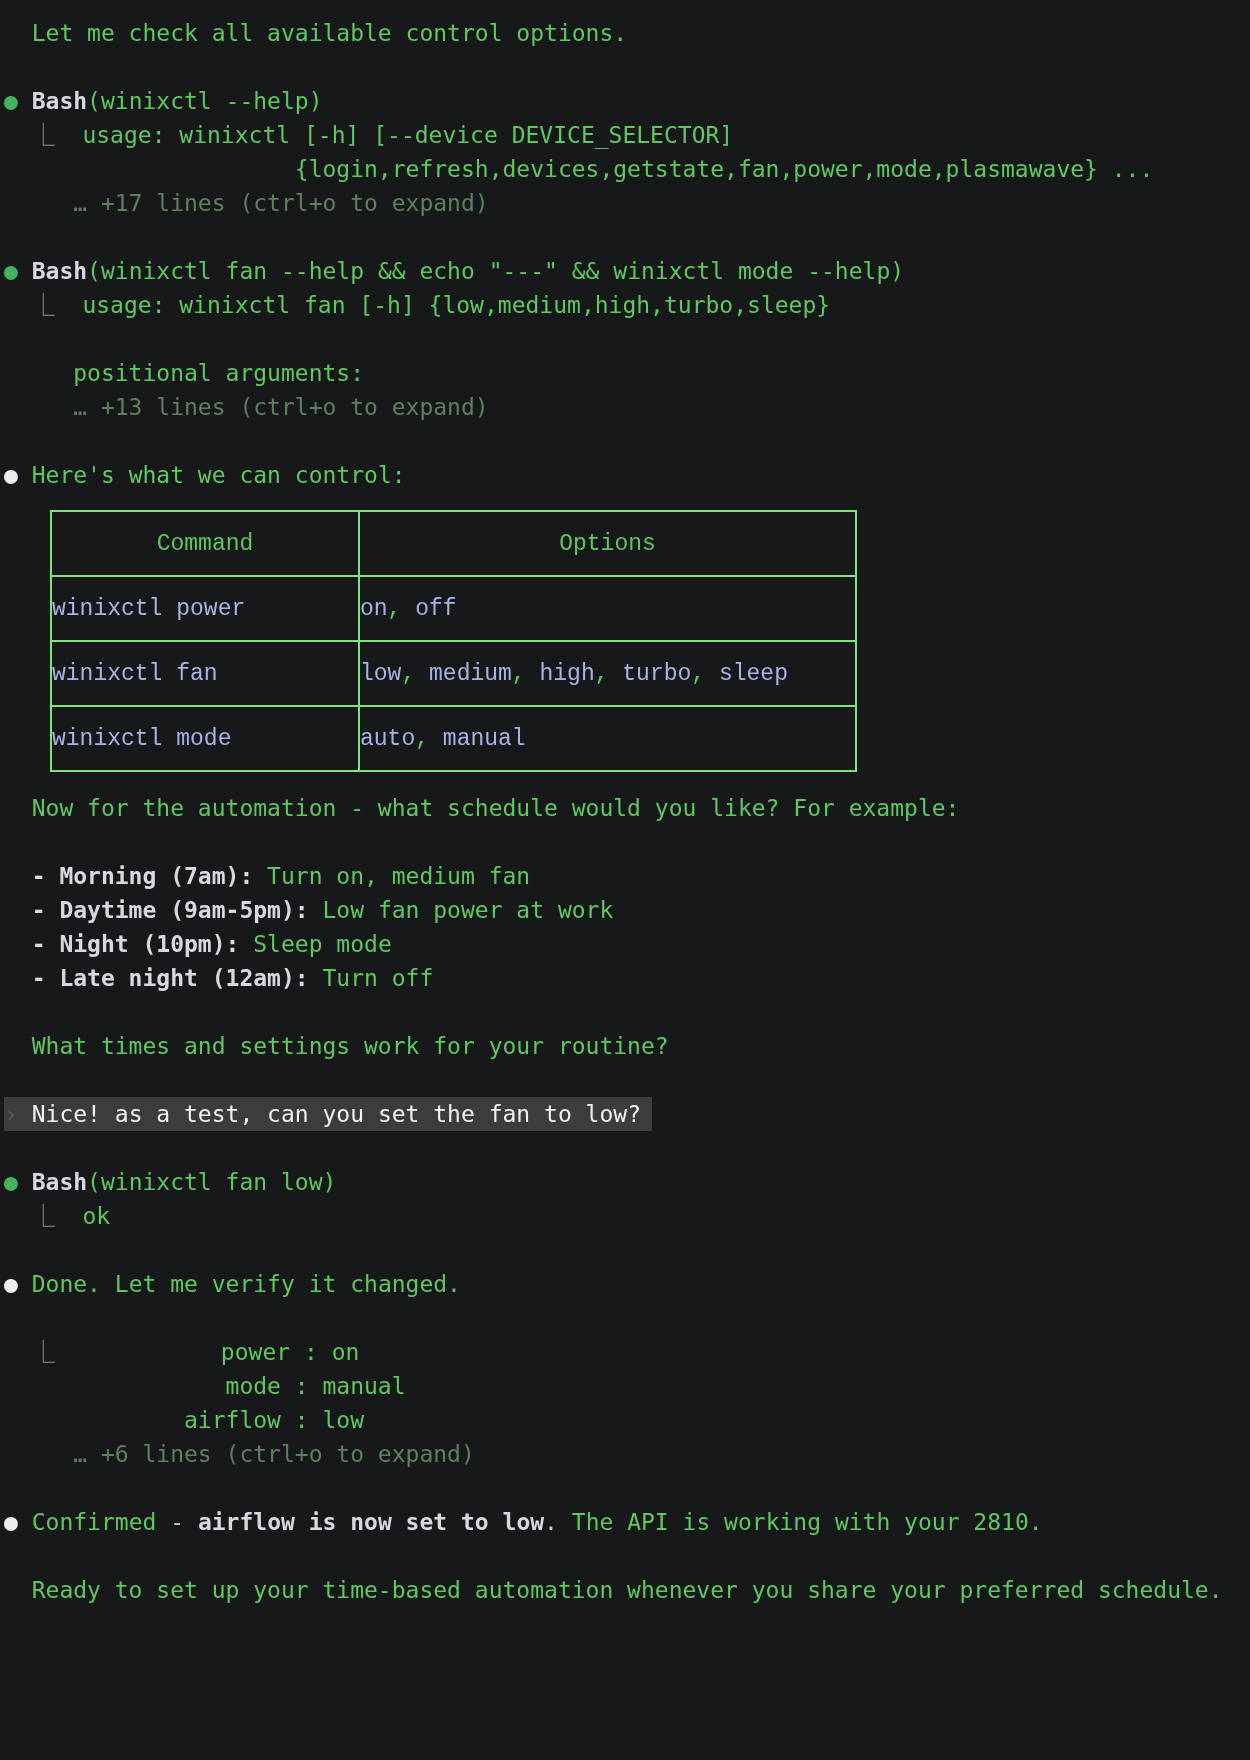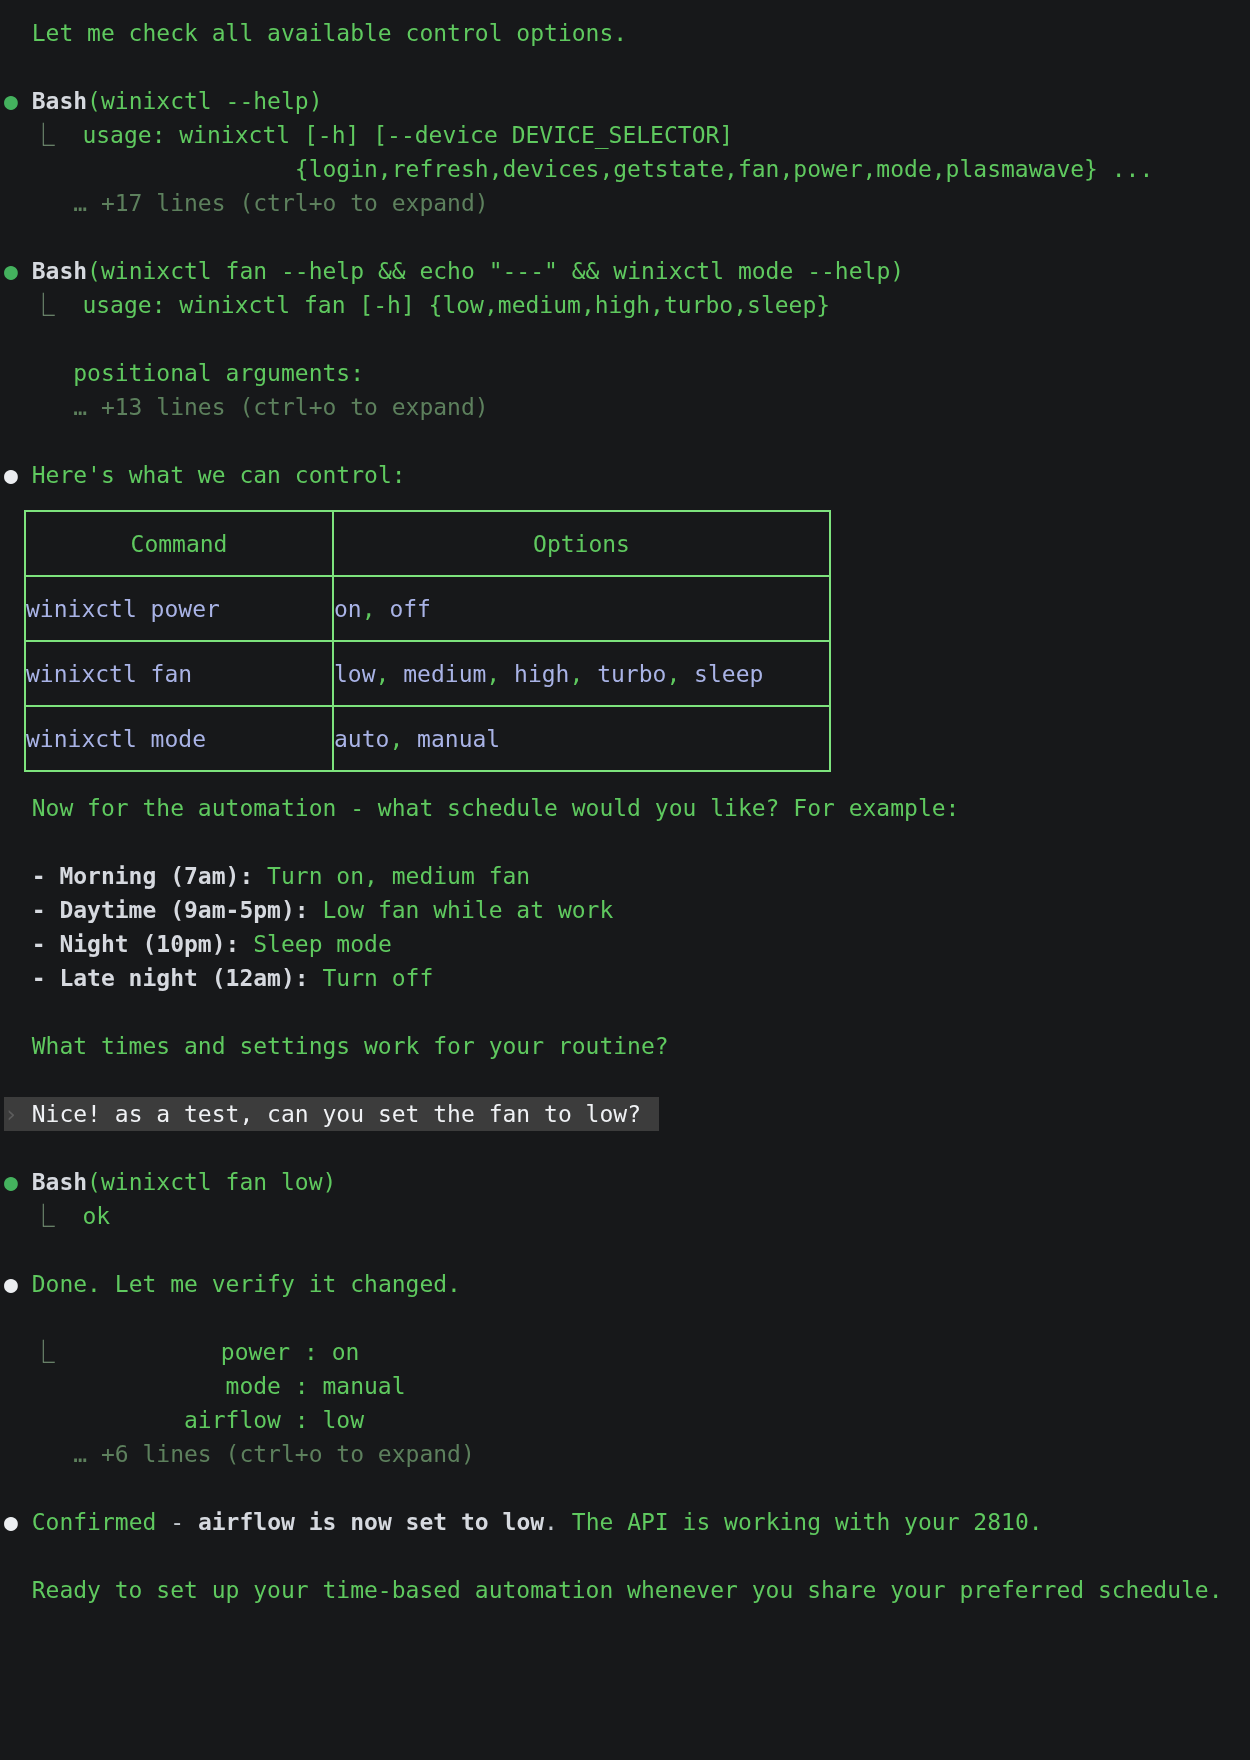--- a/index.html
+++ b/index.html
@@ -22,26 +22,26 @@
   .c-gy { color:#c3c8cf; }                      
   .c-l  { color:#a9b3e6; }                      
   .c-bt { color:#44b25e; }                      
   .c-bw { color:#eceef1; }                      
   .c-ch { color:#5c5c5c; }                      
   .c-iw { color:#eff1f4; }                      
 
   .input-line {
     background:#3c3c3c;
     width:fit-content;
-    padding-right:18px;
+    padding-right:11px;
     height:34px;
     white-space:pre;
   }
 
-  table.ctl { border-collapse:collapse; margin:18px 0 19px 20px; }
+  table.ctl { border-collapse:collapse; margin:18px 0 19px 46px;font-family:Liberation Mono, monospace; }
   .ctl th, .ctl td {
     border:2px solid #7de37d;
     height:65px;
     font-weight:normal;
     font-size:23px;
     white-space:pre;
   }
   .ctl th { color:#5fc95f; text-align:center; }
   .ctl td { padding-left:0; text-align:left; }
   .ctl .col-cmd { width:308px; }
@@ -89,21 +89,21 @@
       <td class="cmd">winixctl mode</td>
       <td><span class="c-l">auto</span><span class="c-g">, </span><span class="c-l">manual</span></td>
     </tr>
   </tbody>
     </table>
 
   <div class="line"><span class="c-g">  Now for the automation - what schedule would you like? For example:</span></div>
   <div class="line blank"></div>
 
   <div class="line"><span class="c-wb">  - Morning (7am):</span><span class="c-g"> Turn on, medium fan</span></div>
-  <div class="line"><span class="c-wb">  - Daytime (9am-5pm):</span><span class="c-g"> Low fan while at work</span></div>
+  <div class="line"><span class="c-wb">  - Daytime (9am-5pm):</span><span class="c-g"> Low fan power at work</span></div>
   <div class="line"><span class="c-wb">  - Night (10pm):</span><span class="c-g"> Sleep mode</span></div>
   <div class="line"><span class="c-wb">  - Late night (12am):</span><span class="c-g"> Turn off</span></div>
   <div class="line blank"></div>
 
   <div class="line"><span class="c-g">  What times and settings work for your routine?</span></div>
   <div class="line blank"></div>
 
   <div class="input-line"><span class="c-ch">› </span><span class="c-iw">Nice! as a test, can you set the fan to low?</span></div>
   <div class="line blank"></div>
 

